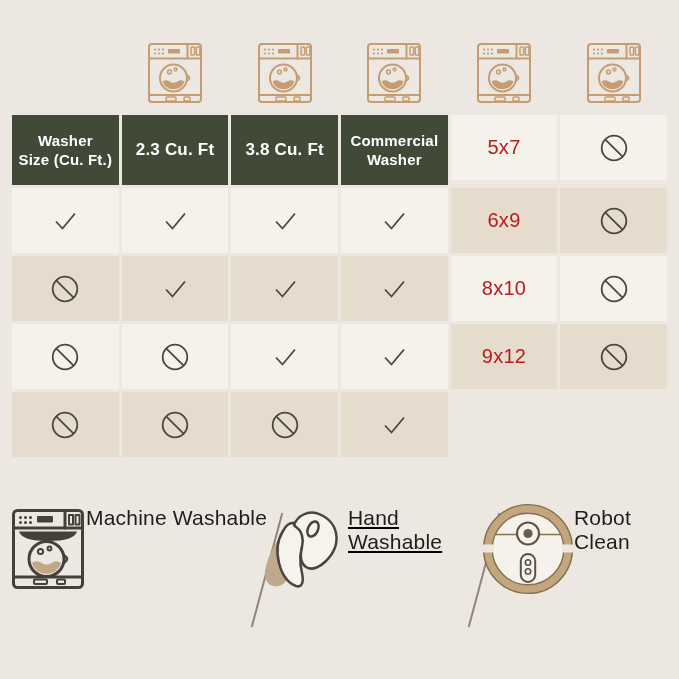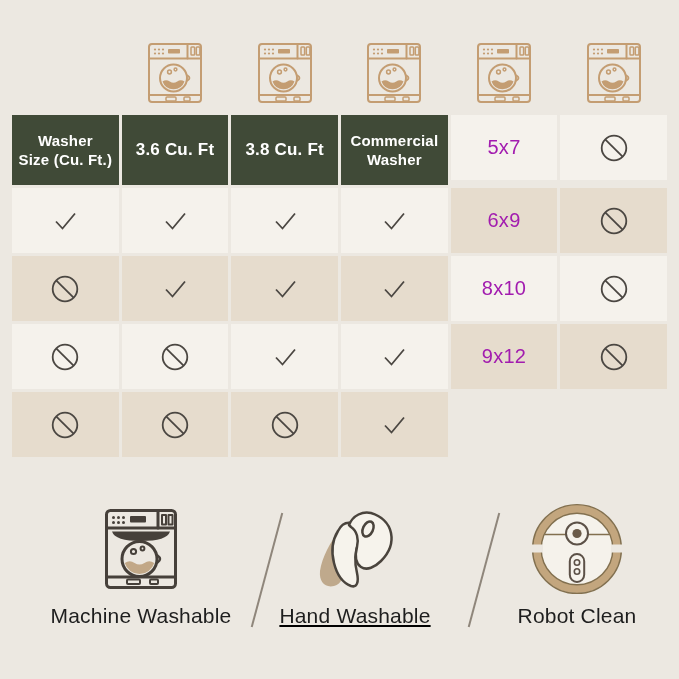--- a/index.html
+++ b/index.html
@@ -28,25 +28,25 @@
   }
   .header-cell{
     height:70px;background:#404a37;color:#ffffff;
     font-weight:600;font-size:17px;line-height:1.3;
     white-space:pre-line;letter-spacing:.2px;
   }
   .header-cell.small{font-size:15px;}
   .data-cell{height:65px;}
   .row-light{background:#f5f2ec;}
   .row-dark{background:#e6dccd;}
-  .size-cell{font-size:20px;color:#a21caf;letter-spacing:.3px;}
+  .size-cell{font-size:20px;color:#b91c1c;letter-spacing:.3px;}
   
   .legend-item{
     position:absolute;top:500px;
-    display:flex;flex-direction:column;align-items:center;
+    display:flex;align-items:flex-start;
   }
   .legend-item .icon-box{
     height:98px;display:flex;align-items:center;justify-content:center;
   }
   .legend-label{
     margin-top:6px;font-size:21px;color:#1e1e1e;letter-spacing:.2px;
   }
   .li-1{left:10px;width:262px;}
   .li-2{left:252px;width:206px;text-decoration:underline;}
   .li-3{left:482px;width:190px;}
@@ -192,21 +192,21 @@
      <line x1="2" y1="53" x2="54" y2="53"></line>
      <rect x="19" y="55" width="10" height="4" rx="1" stroke-width="1.5"></rect>
      <rect x="37" y="55" width="6" height="4" rx="1" stroke-width="1.5"></rect>
    </svg>
       </div>
     </div>
 
   <div class="table-wrap">
     <div class="cell header-cell small">Washer
 Size (Cu. Ft.)</div>
-    <div class="cell header-cell">3.6 Cu. Ft</div>
+    <div class="cell header-cell">2.3 Cu. Ft</div>
     <div class="cell header-cell">3.8 Cu. Ft</div>
     <div class="cell header-cell small">Commercial
 Washer</div>
   <div class="cell data-cell size-cell row-light">5x7</div>
       <div class="cell data-cell row-light">
         <svg width="34" height="34" viewBox="0 0 34 34" fill="none">
      <circle cx="17" cy="17" r="12.3" stroke="#4b4742" stroke-width="1.8"></circle>
      <line x1="8.4" y1="8.6" x2="25.6" y2="25.6" stroke="#4b4742" stroke-width="1.8"></line>
    </svg>
       </div>

